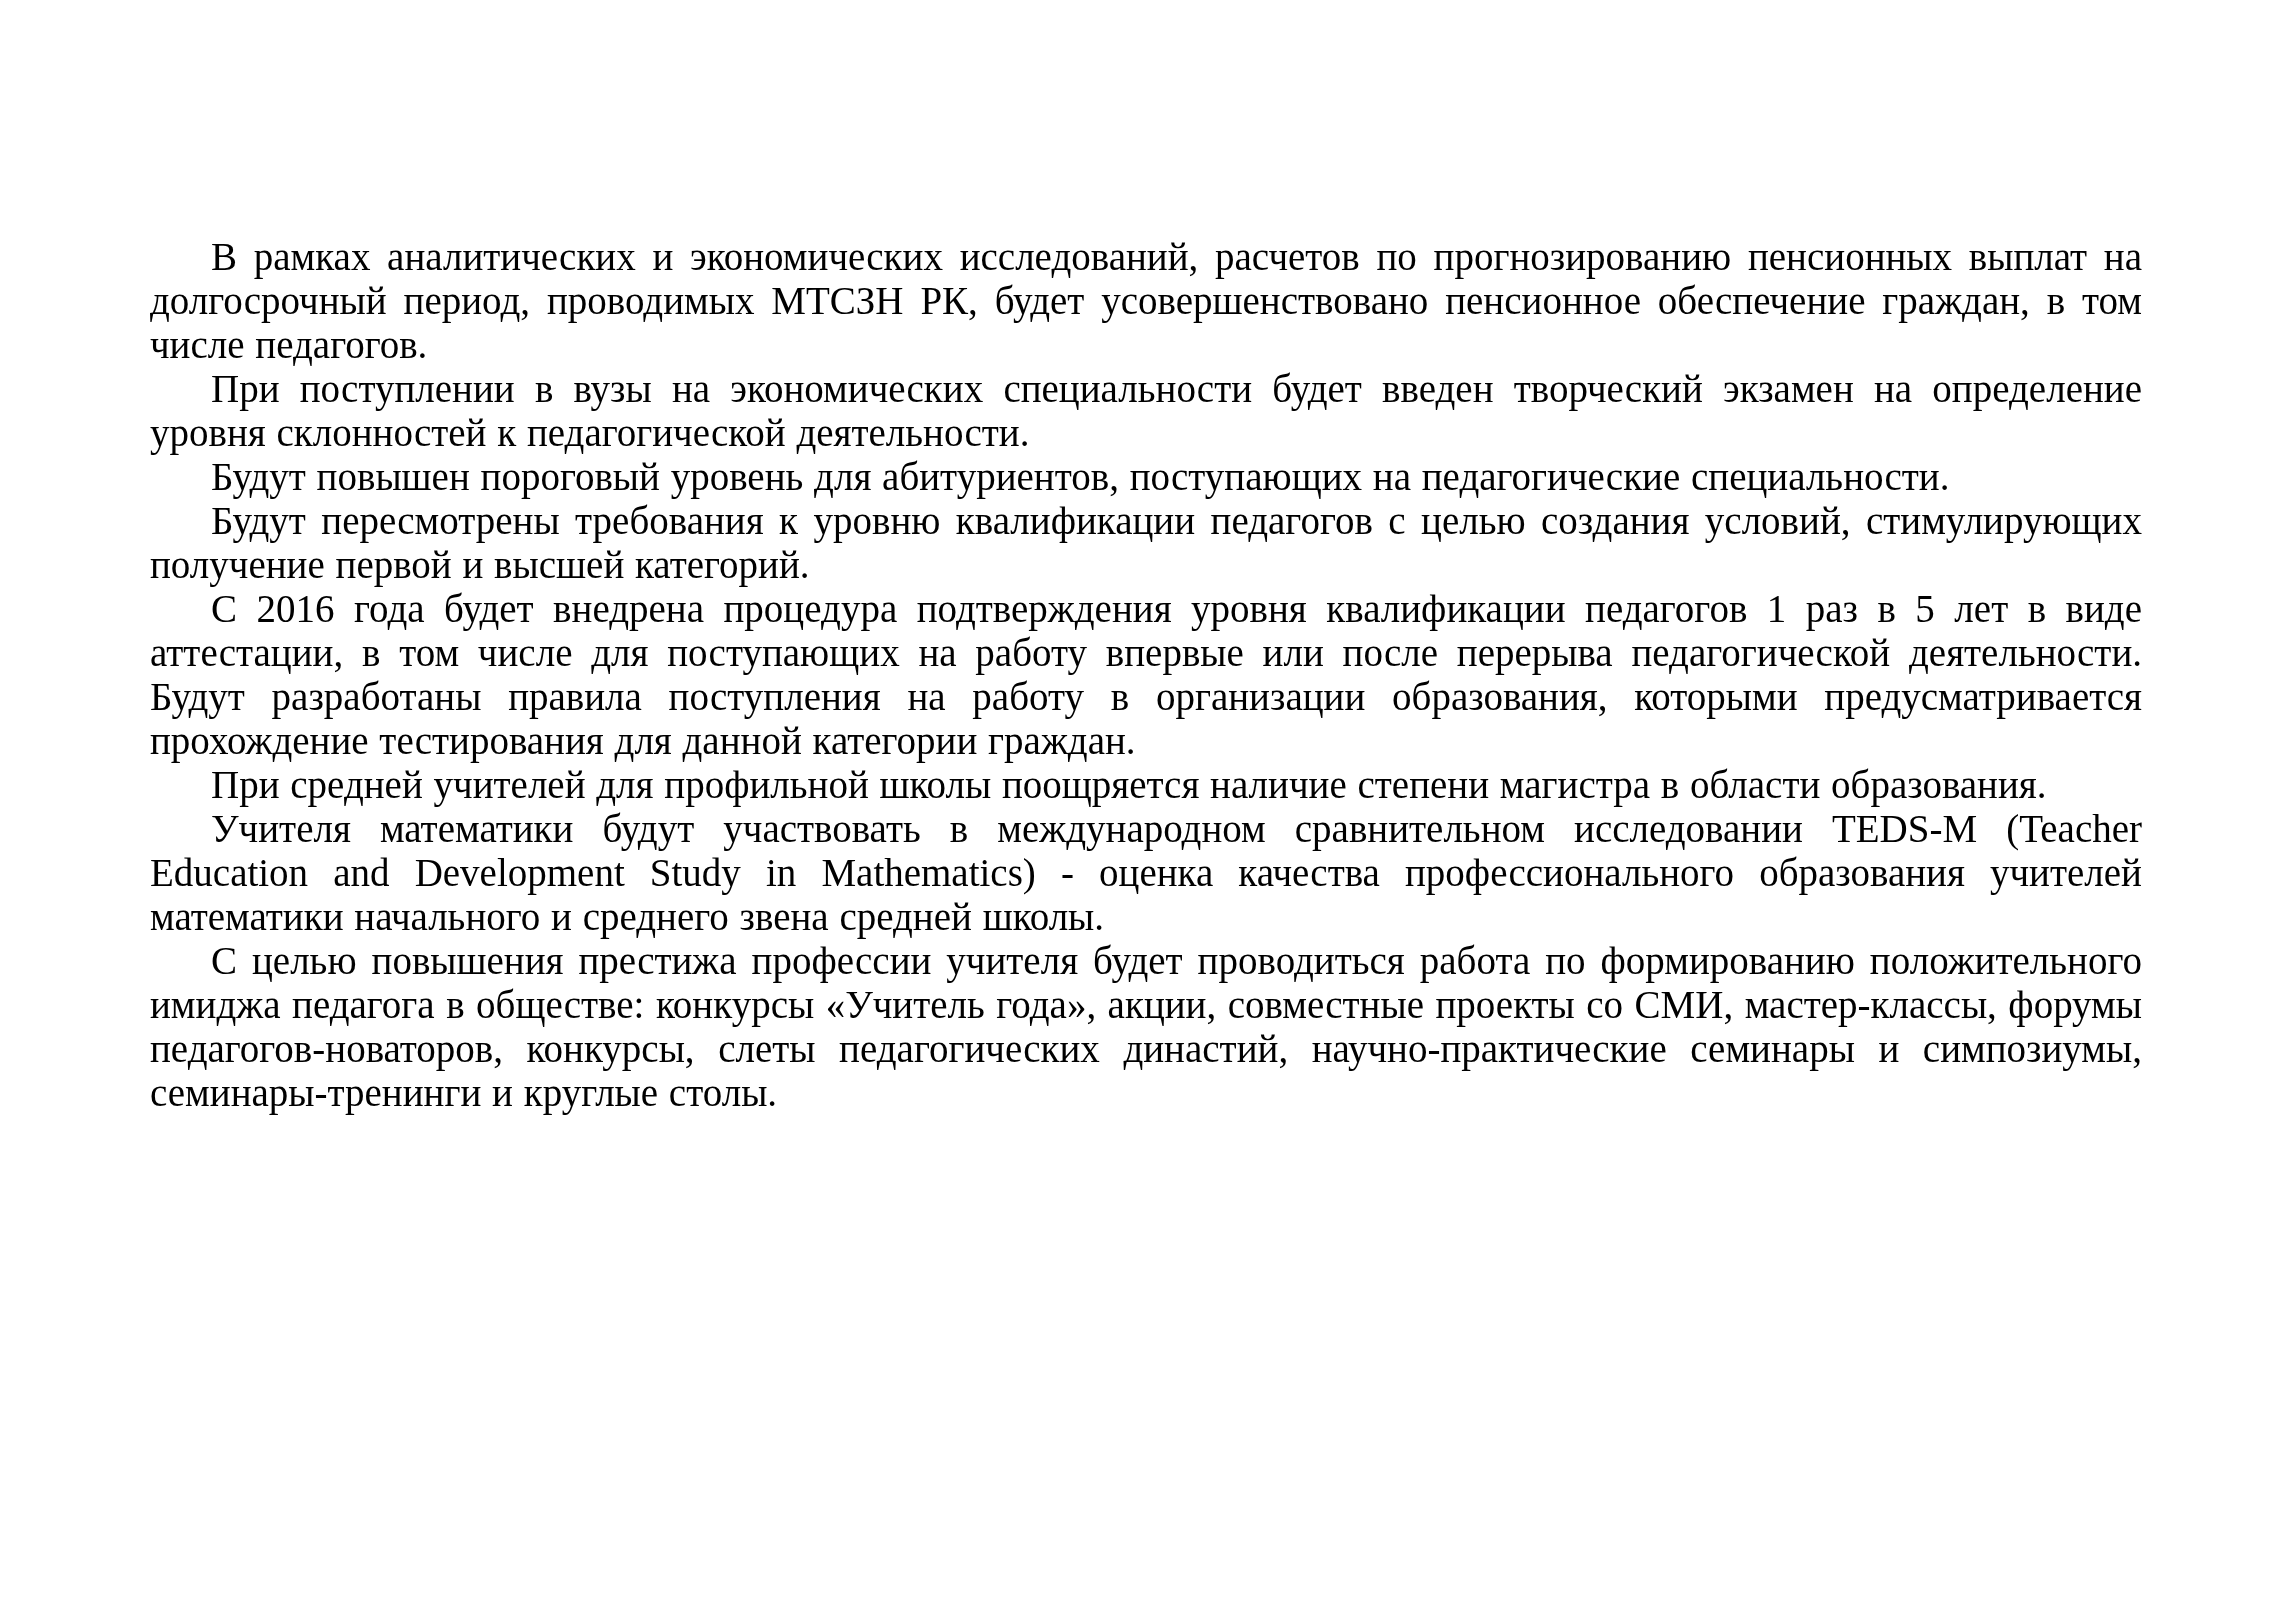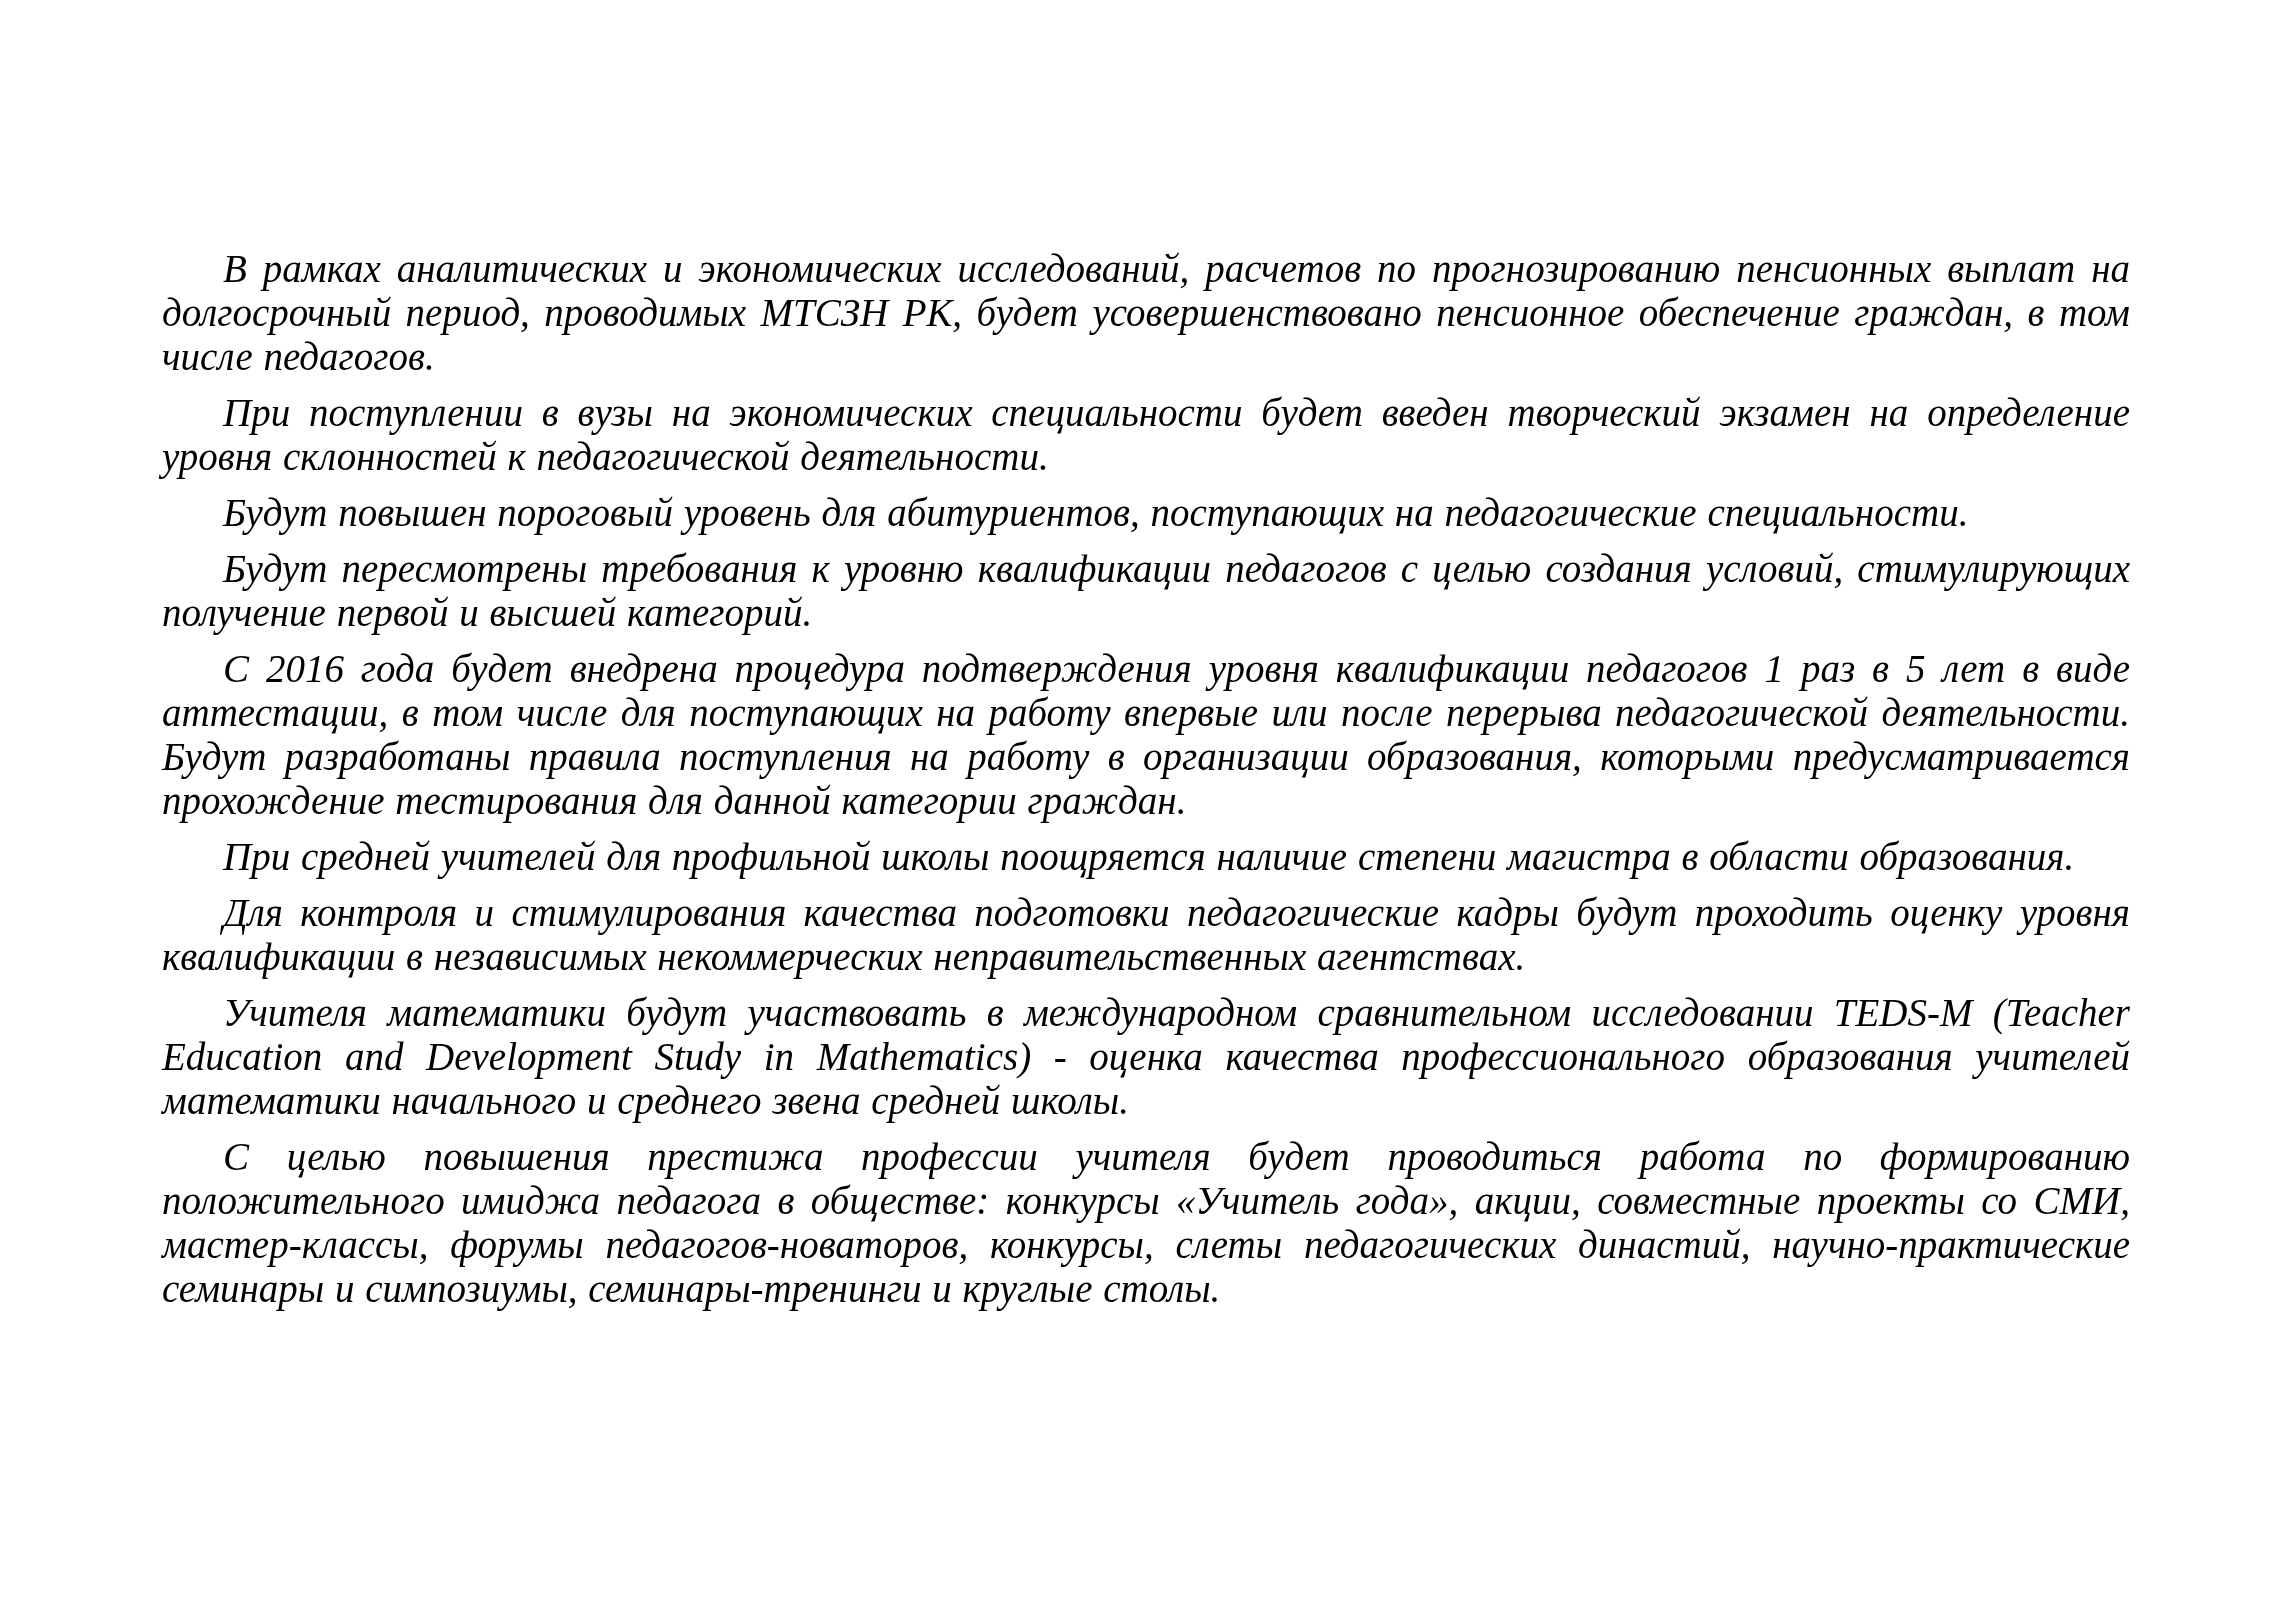--- a/index.html
+++ b/index.html
@@ -17,35 +17,33 @@
     position: absolute;
     left: 150px;
     top: 235px;
     width: 1992px;
     color: #000000;
     font-family: "Liberation Serif", "DejaVu Serif", serif;
     font-size: 39px;
     line-height: 44px;
   }
   .page-text p {
-    margin: 12px;
+    margin: 0;
     padding: 0;
     text-align: justify;
     text-indent: 61px;
     word-spacing: 1px;
-    font-style: italic;
   }
 </style>
 </head>
 <body>
 
 <div class="page-text">
   <p>В рамках аналитических и экономических исследований, расчетов по прогнозированию пенсионных выплат на долгосрочный период, проводимых МТСЗН РК, будет усовершенствовано пенсионное обеспечение граждан, в том числе педагогов.</p>
   <p>При поступлении в вузы на экономических специальности будет введен творческий экзамен на определение уровня склонностей к педагогической деятельности.</p>
   <p>Будут повышен пороговый уровень для абитуриентов, поступающих на педагогические специальности.</p>
   <p>Будут пересмотрены требования к уровню квалификации педагогов с целью создания условий, стимулирующих получение первой и высшей категорий.</p>
   <p>С 2016 года будет внедрена процедура подтверждения уровня квалификации педагогов 1 раз в 5 лет в виде аттестации, в том числе для поступающих на работу впервые или после перерыва педагогической деятельности. Будут разработаны правила поступления на работу в организации образования, которыми предусматривается прохождение тестирования для данной категории граждан.</p>
   <p>При средней учителей для профильной школы поощряется наличие степени магистра в области образования.</p>
-  <p>Для контроля и стимулирования качества подготовки педагогические кадры будут проходить оценку уровня квалификации в независимых некоммерческих неправительственных агентствах.</p>
   <p>Учителя математики будут участвовать в международном сравнительном исследовании TEDS-M (Teacher Education and Development Study in Mathematics) - оценка качества профессионального образования учителей математики начального и среднего звена средней школы.</p>
   <p>С целью повышения престижа профессии учителя будет проводиться работа по формированию положительного имиджа педагога в обществе: конкурсы «Учитель года», акции, совместные проекты со СМИ, мастер-классы, форумы педагогов-новаторов, конкурсы, слеты педагогических династий, научно-практические семинары и симпозиумы, семинары-тренинги и круглые столы.</p>
 </div>
 
 
 </body></html>

